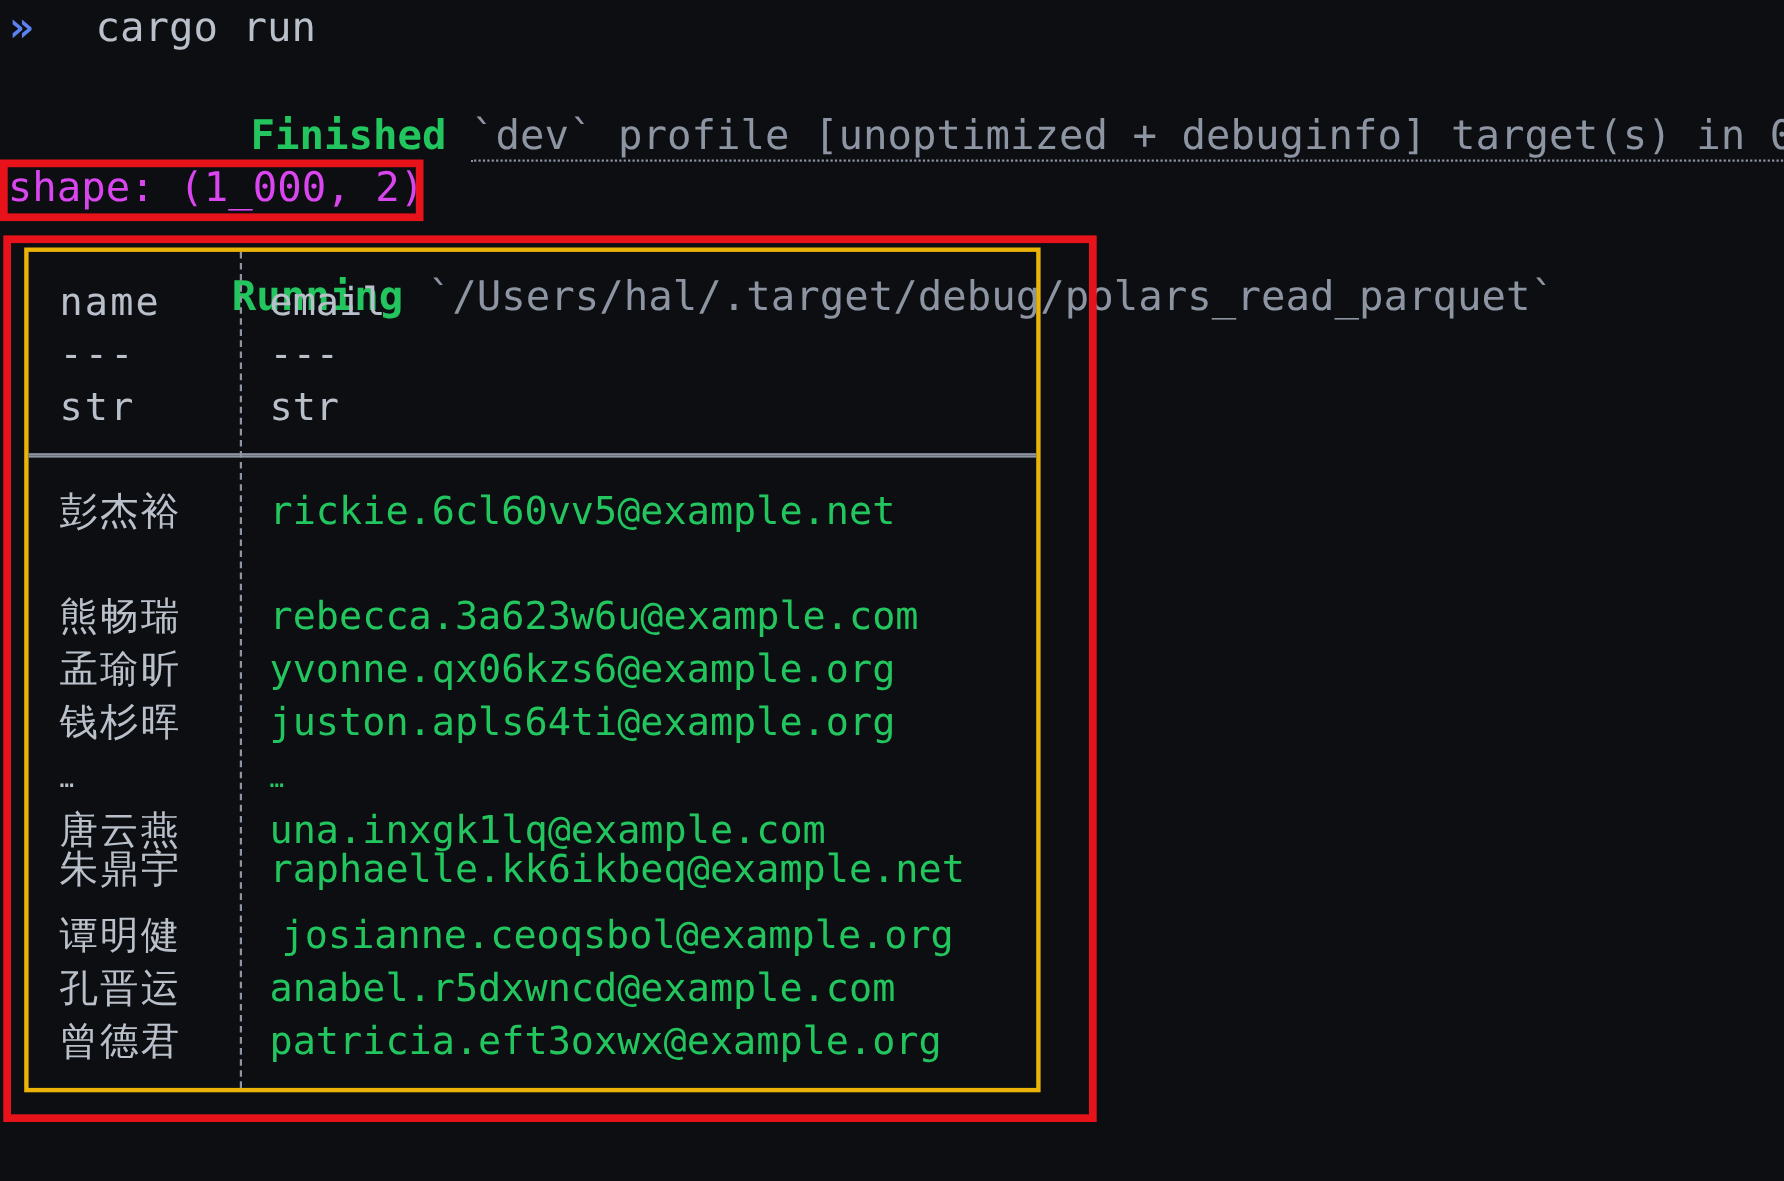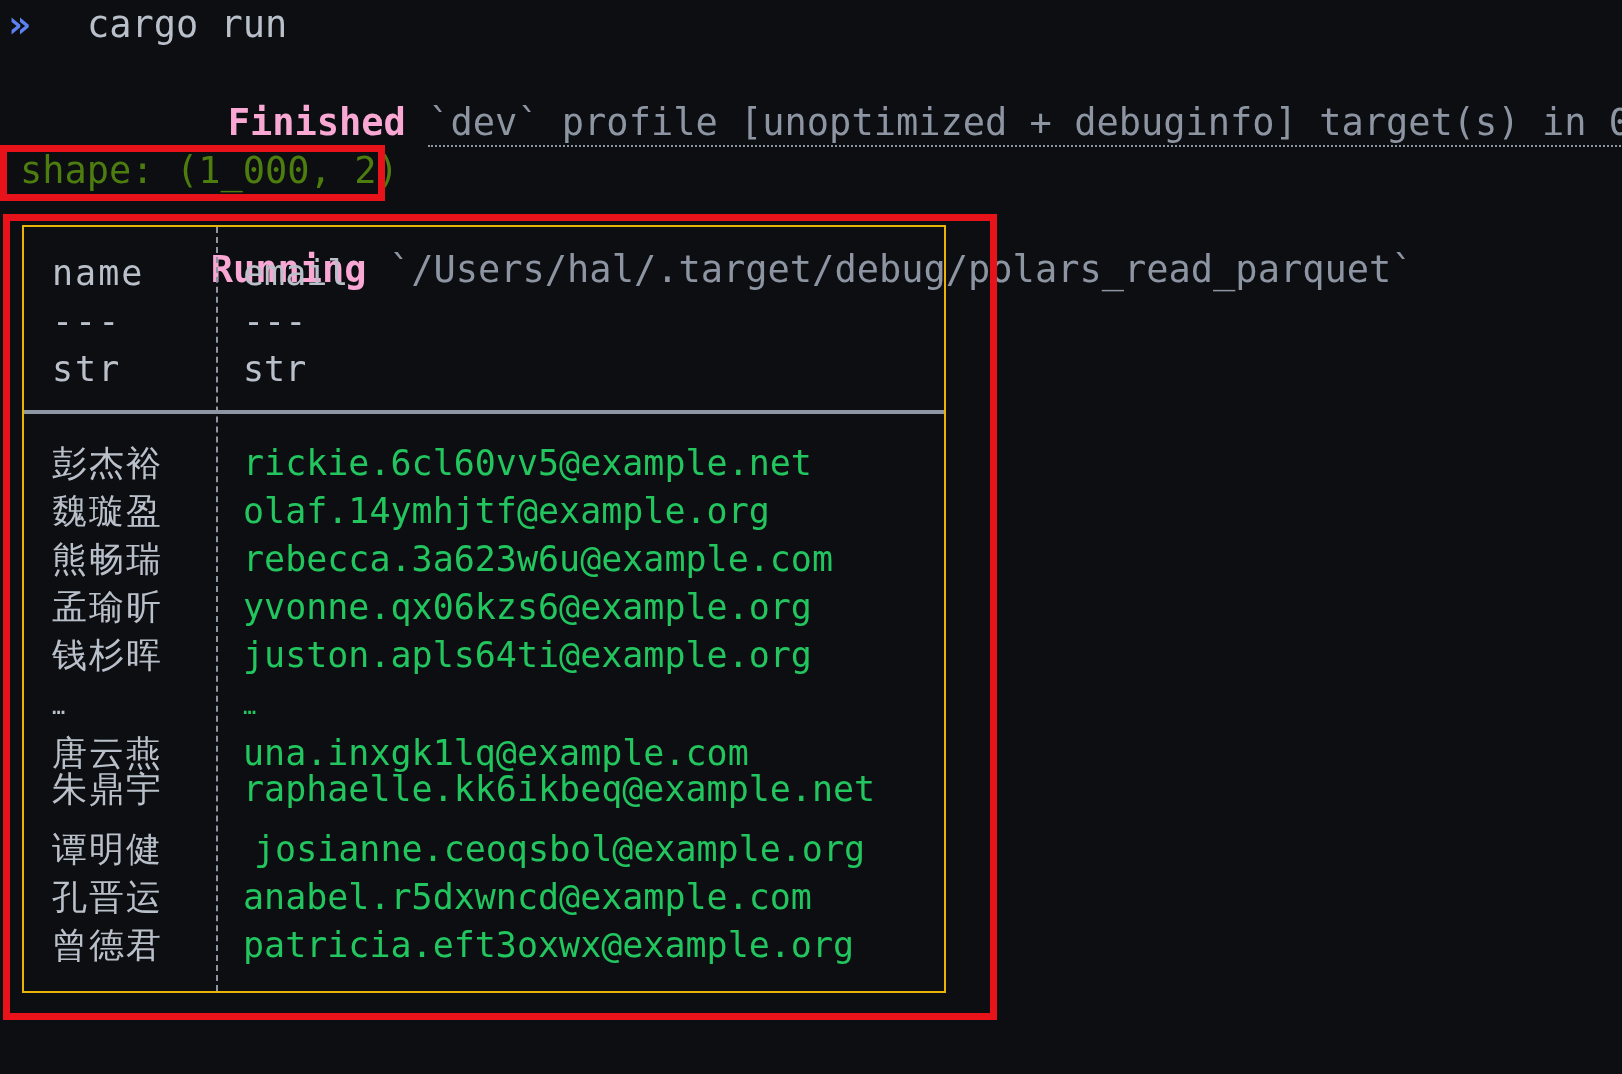--- a/index.html
+++ b/index.html
@@ -46,40 +46,40 @@
     line-height: 49px;
     padding-left: 8px;
     letter-spacing: -6px;
   }
   .cmd-text {
     color: #b9c0ca;
     padding-left: 62px;
     white-space: pre;
   }
   .kw-green {
-    color: #f9a8d4;
+    color: #22c55e;
     font-weight: bold;
   }
   .dim {
     color: #8d95a3;
   }
   .underlined {
     border-bottom: 2px dotted #8d95a3;
     padding-bottom: 1px;
   }
 
   
   .shape-line {
     position: absolute;
-    left: 20px;
+    left: 7px;
     top: 148px;
     font-size: 37px;
     line-height: 46px;
     white-space: pre;
-    color: #4d7c0f;
+    color: #d946ef;
     text-align: right;
   }
 
   
   .annot {
     position: absolute;
     box-sizing: border-box;
     border: 7px solid #e8131a;
     pointer-events: none;
   }
@@ -97,21 +97,21 @@
   }
 
   
   #table {
     position: absolute;
     left: 22px;
     top: 225px;
     width: 924px;
     height: 768px;
     box-sizing: border-box;
-    border: 2px solid #eab308;
+    border: 4px solid #eab308;
   }
   .tbl-inner {
     position: relative;
     width: 100%;
     height: 100%;
   }
   .vsep {
     position: absolute;
     left: 192px;
     top: 0;
@@ -203,24 +203,20 @@
       </div>
       <div class="row header-row" style="top:118px;">
         <div class="cell-name">str</div>
         <div class="cell-email">str</div>
       </div>
 
       <div class="row" style="top:212px;">
         <div class="cell-name">彭杰裕</div>
         <div class="cell-email">rickie.6cl60vv5@example.net</div>
       </div>
-      <div class="row" style="top:260px;">
-        <div class="cell-name">魏璇盈</div>
-        <div class="cell-email">olaf.14ymhjtf@example.org</div>
-      </div>
       <div class="row" style="top:308px;">
         <div class="cell-name">熊畅瑞</div>
         <div class="cell-email">rebecca.3a623w6u@example.com</div>
       </div>
       <div class="row" style="top:356px;">
         <div class="cell-name">孟瑜昕</div>
         <div class="cell-email">yvonne.qx06kzs6@example.org</div>
       </div>
       <div class="row" style="top:404px;">
         <div class="cell-name">钱杉晖</div>

